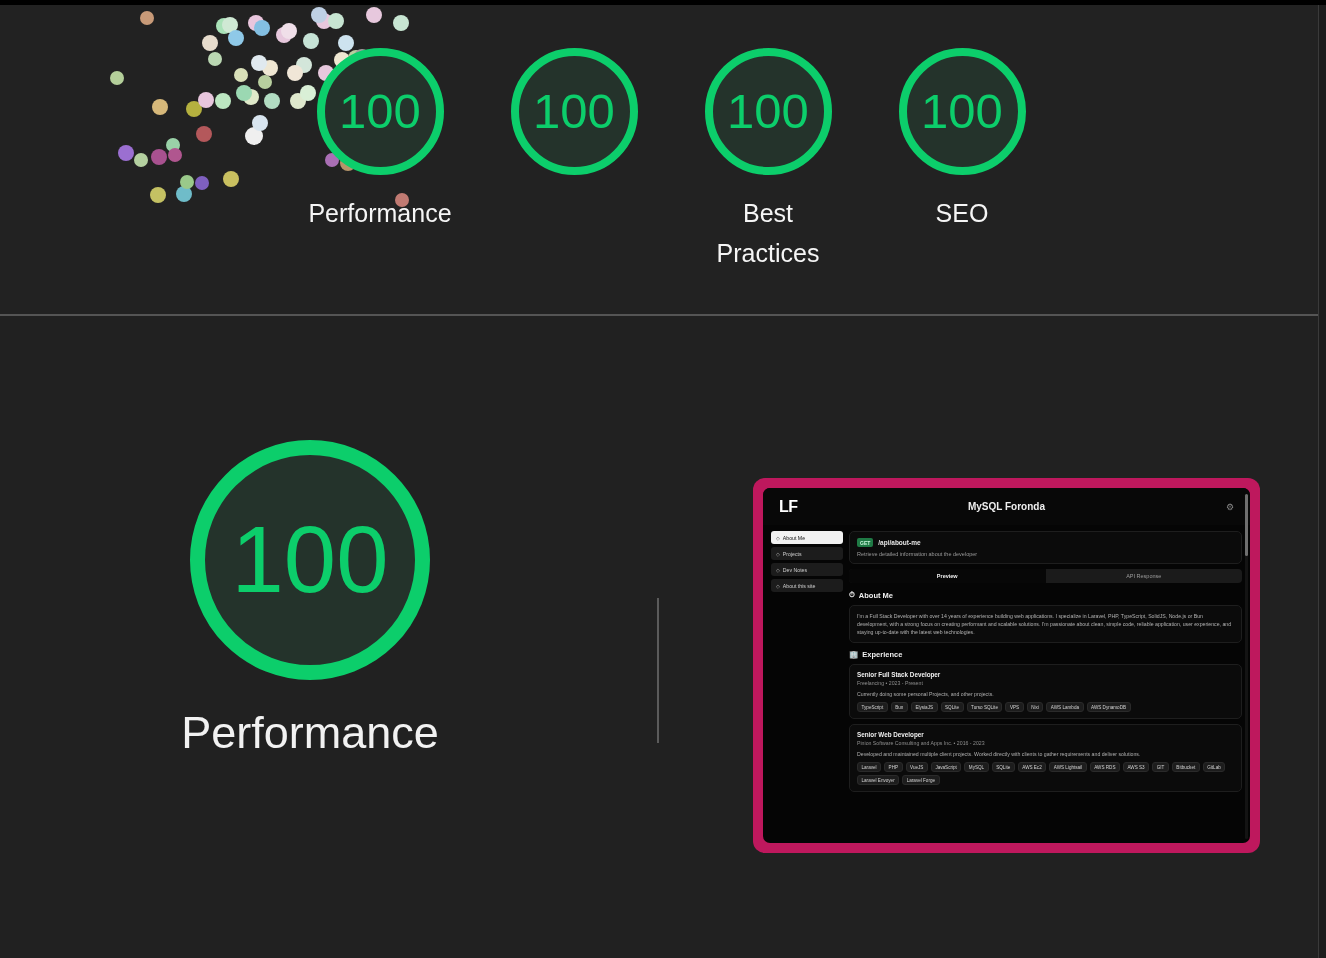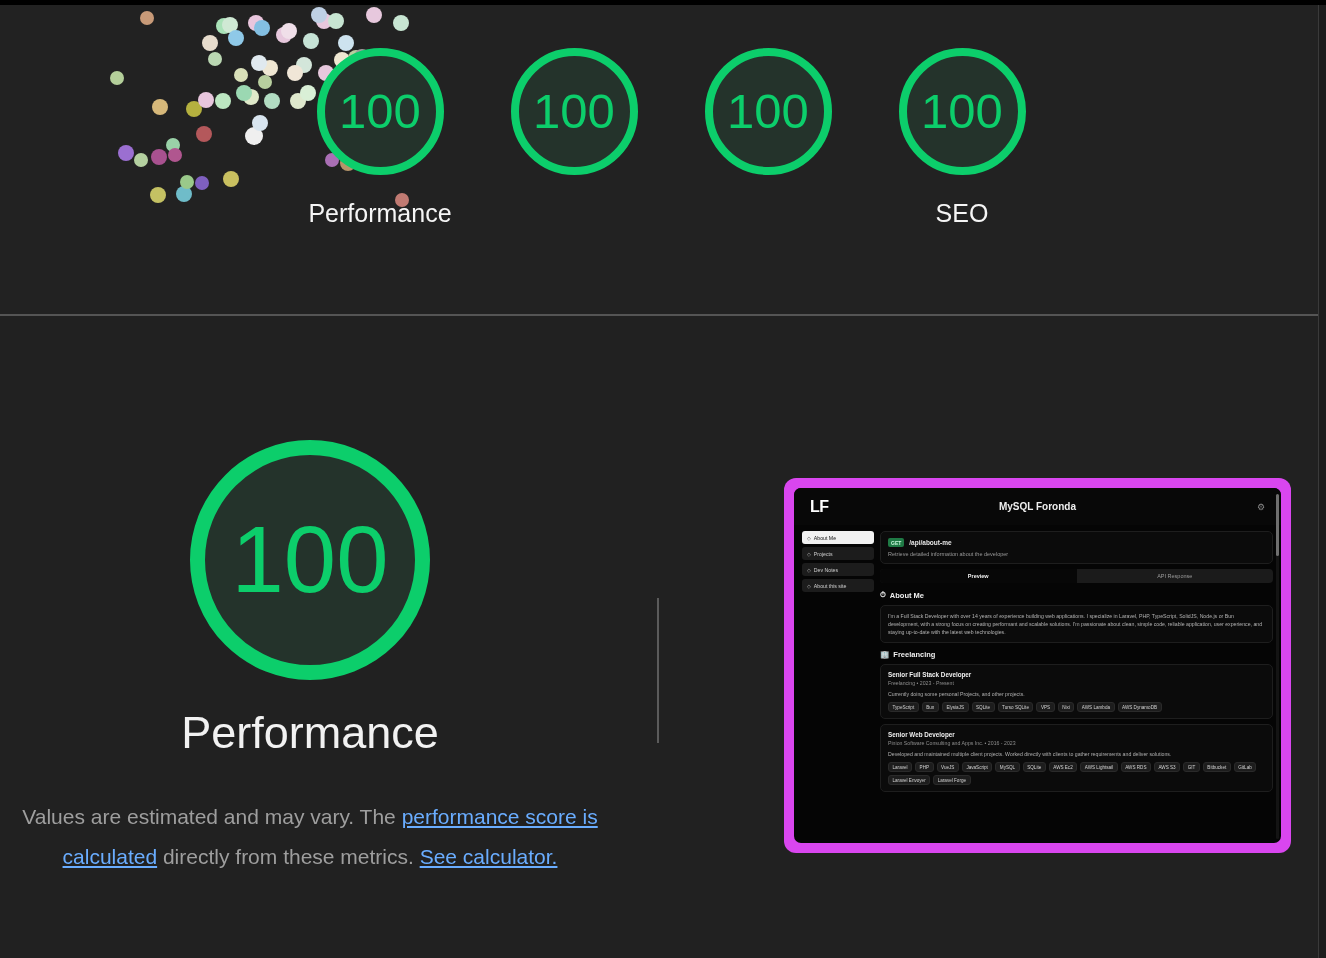--- a/index.html
+++ b/index.html
@@ -117,23 +117,23 @@
     line-height: 40px;
     color: #9e9e9e;
   }
   .disclaimer a {
     color: #6aadff;
     text-decoration: underline;
   }
 
   
   .thumb-frame {
-    position: absolute; left: 784px; top: 160px;
+    position: absolute; left: 753px; top: 160px;
     width: 507px; height: 375px;
-    background: #d946ef;
+    background: #be185d;
     border-radius: 12px;
     padding: 10px;
   }
   .thumb-inner {
     position: relative;
     width: 100%; height: 100%;
     background: #050505;
     border-radius: 7px;
     overflow: hidden;
   }
@@ -317,42 +317,40 @@
         </div>
         <div class="gauge-cell">
           <div class="gauge">
             <div class="gauge-value">100</div>
           </div>
         </div>
         <div class="gauge-cell">
           <div class="gauge">
             <div class="gauge-value">100</div>
           </div>
+          <div class="gauge-label">Best Practices</div>
         </div>
         <div class="gauge-cell">
           <div class="gauge">
             <div class="gauge-value">100</div>
           </div>
           <div class="gauge-label">SEO</div>
         </div>
       </div>
   </div>
 
   <div class="detail-section">
 
     <div class="vdivider"></div>
 
     <div class="detail-left">
       <div class="big-gauge">
         <div class="big-gauge-value">100</div>
       </div>
       <div class="big-label">Performance</div>
-      <div class="disclaimer">
-        <span>Values are estimated and may vary. The </span><a href="#">performance score is calculated</a><span> directly from these metrics. </span><a href="#">See calculator.</a>
-      </div>
     </div>
 
     <div class="thumb-frame">
       <div class="thumb-inner">
 
         <div class="tb-header">
           <div class="tb-logo">LF</div>
           <div class="tb-title">MySQL Foronda</div>
           <div class="tb-gear">⚙</div>
         </div>
@@ -395,21 +393,21 @@
             <div class="tb-sechead">
               <span>⏱</span>
               <span>About Me</span>
             </div>
             <div class="tb-card">
               <div class="tb-para">I'm a Full Stack Developer with over 14 years of experience building web applications. I specialize in Laravel, PHP, TypeScript, SolidJS, Node.js or Bun development, with a strong focus on creating performant and scalable solutions. I'm passionate about clean, simple code, reliable application, user experience, and staying up-to-date with the latest web technologies.</div>
             </div>
 
             <div class="tb-sechead">
               <span>🏢</span>
-              <span>Freelancing</span>
+              <span>Experience</span>
             </div>
             <div id="tb-jobs">
                 <div class="tb-card">
                   <div class="tb-jobtitle">Senior Full Stack Developer</div>
                   <div class="tb-jobmeta">Freelancing • 2023 - Present</div>
                   <div class="tb-jobdesc">Currently doing some personal Projects, and other projects.</div>
                   <div class="tb-tags">
                     <span class="tb-tag">TypeScript</span>
                     <span class="tb-tag">Bun</span>
                     <span class="tb-tag">ElysiaJS</span>

